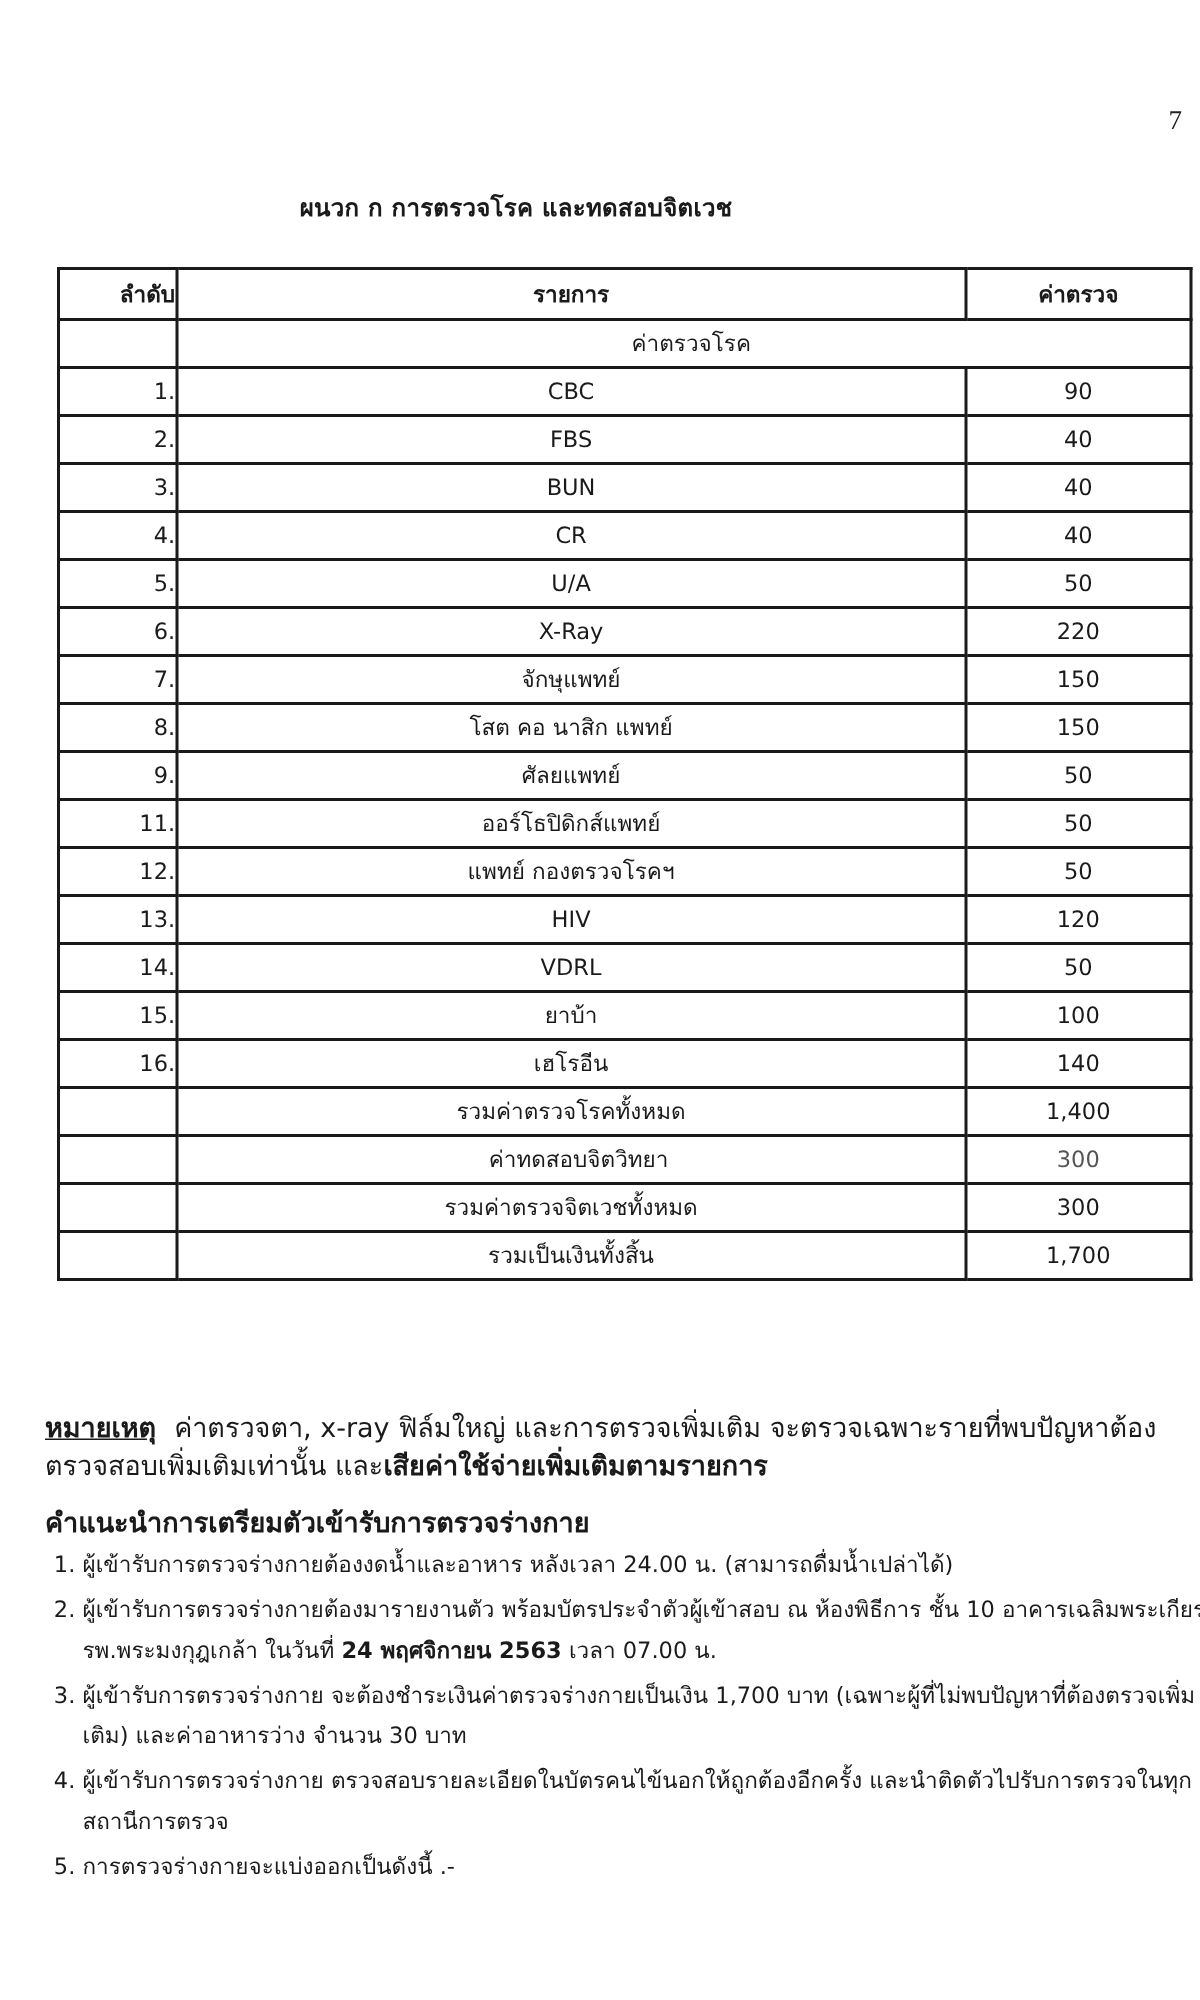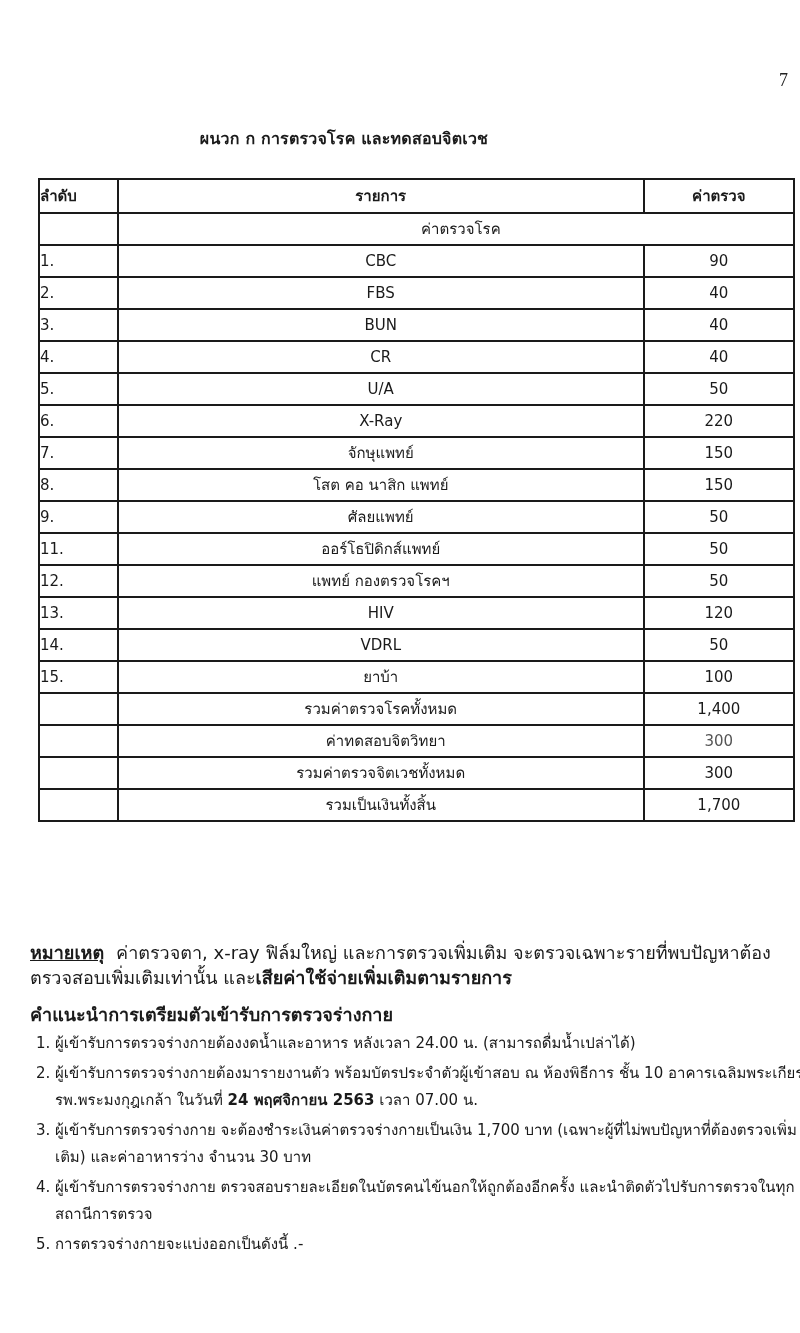--- a/index.html
+++ b/index.html
@@ -45,21 +45,21 @@
       border: 2px solid #1a1a1a;
       height: 30px;
       padding: 0;
       vertical-align: middle;
     }
     table.fee-table th {
       font-weight: bold;
       height: 32px;
       font-size: 15px;
     }
-    .col-no { width: 77px; text-align: left; }
+    .col-no { width: 77px; text-align: right; }
     .col-item { width: 527px; text-align: center; }
     .col-fee { width: 149px; text-align: center; }
     .section-label {
       text-align: center;
       padding-left: 10px !important;
       font-weight: normal;
     }
     .bold { font-weight: normal; }
     .grey { color: #555; }
     .notes {
@@ -181,20 +181,25 @@
     <tr>
         <td class="col-no">14.</td>
         <td class="col-item">VDRL</td>
         <td class="col-fee">50</td>
       </tr>
     <tr>
         <td class="col-no">15.</td>
         <td class="col-item">ยาบ้า</td>
         <td class="col-fee">100</td>
       </tr>
+    <tr>
+        <td class="col-no">16.</td>
+        <td class="col-item">เฮโรอีน</td>
+        <td class="col-fee">140</td>
+      </tr>
 
     <tr>
       <td class="col-no"></td>
       <td class="col-item bold">รวมค่าตรวจโรคทั้งหมด</td>
       <td class="col-fee bold">1,400</td>
     </tr>
     <tr>
       <td class="col-no"></td>
       <td class="section-label">ค่าทดสอบจิตวิทยา</td>
       <td class="col-fee grey">300</td>

